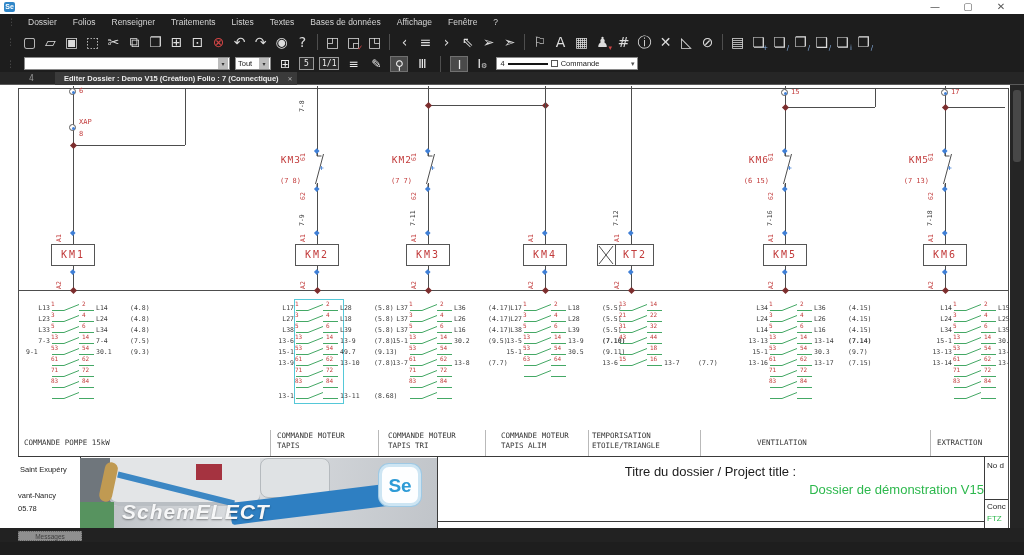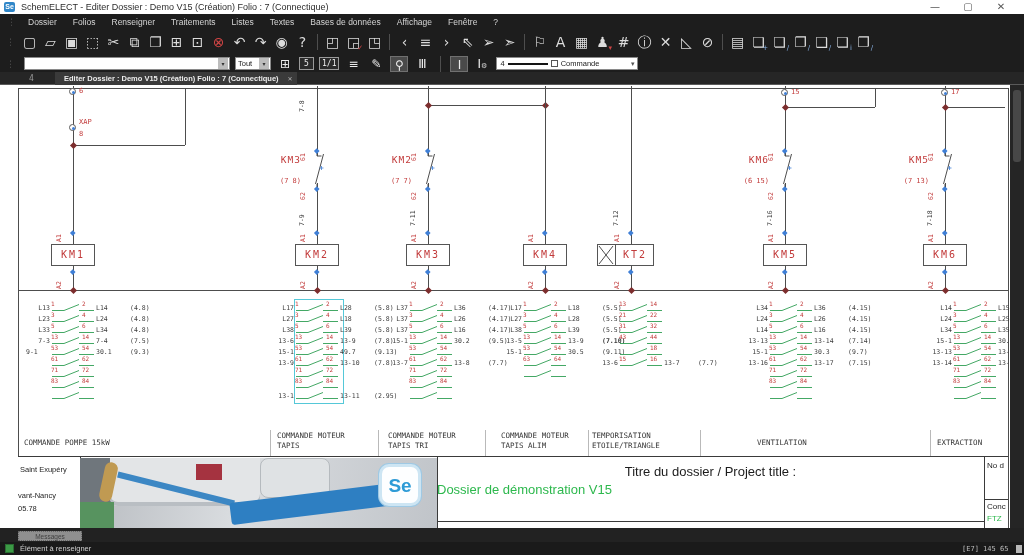--- a/index.html
+++ b/index.html
@@ -67,21 +67,21 @@
 
 
 .tblock{position:absolute;left:18px;top:371px;width:990px;height:72px;border-top:1px solid #3a3a3a;background:#fff}
 .tb-v{position:absolute;top:0;width:1px;height:72px;background:#3a3a3a}
 .tb-left-line{position:absolute;font:7.5px "Liberation Sans",sans-serif;color:#1d1d1d}
 .tb-photo{position:absolute;left:62px;top:1px;width:357px;height:70px;overflow:hidden;background:linear-gradient(100deg,#b6babf,#dadde0 45%,#c0c4c9)}
 .ph{position:absolute}
 .brand{position:absolute;left:42px;top:42px;font:italic bold 21px "Liberation Sans",sans-serif;color:#f6f7f8;text-shadow:0 1px 2px rgba(0,0,0,.4);letter-spacing:1px}
 .selogo{position:absolute;left:299px;top:6px;width:42px;height:42px;background:#fdfeff;border:3px solid #cde5f3;border-radius:10px;color:#2e9bd6;font:bold 19px/37px "Liberation Sans",sans-serif;text-align:center;box-shadow:0 0 0 1px #9fc9e4}
 .tb-label{position:absolute;left:419px;top:7px;width:547px;text-align:center;font:13px "Liberation Sans",sans-serif;color:#1c1c1c}
-.tb-value{position:absolute;left:419px;top:25px;width:547px;text-align:left;font:13px "Liberation Sans",sans-serif;color:#2db84d}
+.tb-value{position:absolute;left:419px;top:25px;width:547px;text-align:right;font:13px "Liberation Sans",sans-serif;color:#2db84d}
 .tb-hline{position:absolute;left:419px;top:64px;width:547px;height:1px;background:#3a3a3a}
 .tb-r{position:absolute;font:8px "Liberation Sans",sans-serif;color:#1d1d1d}
 .tb-r.green{color:#2db84d}
 .tb-rline{position:absolute;left:966px;top:42px;width:24px;height:1px;background:#3a3a3a}
 
 
 .msgbar{position:absolute;left:0;top:528px;width:1024px;height:14px;background:#222}
 .msgchip{position:absolute;left:18px;top:3px;width:64px;height:10px;background:#8f8f8f;color:#3f3f3f;font:6.5px/9px "Liberation Sans",sans-serif;text-align:center;border:1px dotted #666}
 .statusbar{position:absolute;left:0;top:542px;width:1024px;height:13px;background:#1a1a1a}
 .sind{position:absolute;left:5px;top:2px;width:9px;height:9px;background:#3c9a46;border:1px solid #2a6e32}
@@ -89,21 +89,20 @@
 .scoords{position:absolute;left:962px;top:3px;font:7px "DejaVu Sans Mono",monospace;color:#bdbdbd}
 .sgrip{position:absolute;left:1016px;top:3px;width:6px;height:8px;background:#b8b8b8}
 </style>
 </head>
 <body>
 
 <div class="app">
 
   <div class="titlebar">
     <span class="appicon">Se</span>
-    <span class="wtitle">SchemELECT - Editer  Dossier : Demo V15  (Création)  Folio : 7  (Connectique)</span>
     <span class="wc wc-min">—</span>
     <span class="wc wc-max">▢</span>
     <span class="wc wc-close">✕</span>
   </div>
 
   <div class="menubar" id="menubar">
       <span class="grip">⋮</span>
       <span class="menu-item">Dossier</span>
       <span class="menu-item">Folios</span>
       <span class="menu-item">Renseigner</span>
@@ -516,21 +515,21 @@
           </svg>
           <span class="mtn" style="left: 25px; top: 75px;">83</span>
           <span class="mtn" style="left: 56px; top: 75px;">84</span>
           <svg width="42" height="10" class="abs" style="left: 26px; top: 89px;">
             <line x1="0" y1="7.5" x2="12" y2="7.5" stroke="#2f9e54" stroke-width="0.9"></line>
             <line x1="12" y1="7.5" x2="27" y2="1.5" stroke="#2f9e54" stroke-width="0.9"></line>
             <line x1="27" y1="7.5" x2="42" y2="7.5" stroke="#2f9e54" stroke-width="0.9"></line>
           </svg>
           <span class="mlab" style="left: 0px; top: 90px; width: 24px; text-align: right;">13-1</span>
           <span class="mlab" style="left: 70px; top: 90px;">13-11</span>
-          <span class="mref" style="left: 104px; top: 90px;">(2.95)</span>
+          <span class="mref" style="left: 104px; top: 90px;">(8.68)</span>
         </div>
         <div class="abs" style="left: 384px; top: 217px; width: 150px; height: 105px;">
           <svg width="42" height="10" class="abs" style="left: 26px; top: 1px;">
             <line x1="0" y1="7.5" x2="12" y2="7.5" stroke="#2f9e54" stroke-width="0.9"></line>
             <line x1="12" y1="7.5" x2="27" y2="1.5" stroke="#2f9e54" stroke-width="0.9"></line>
             <line x1="27" y1="7.5" x2="42" y2="7.5" stroke="#2f9e54" stroke-width="0.9"></line>
           </svg>
           <span class="mtn" style="left: 25px; top: -2px;">1</span>
           <span class="mtn" style="left: 56px; top: -2px;">2</span>
           <span class="mlab" style="left: 0px; top: 2px; width: 24px; text-align: right;">L37</span>
@@ -746,21 +745,21 @@
           <span class="mref" style="left: 104px; top: 24px;">(4.15)</span>
           <svg width="42" height="10" class="abs" style="left: 26px; top: 34px;">
             <line x1="0" y1="7.5" x2="12" y2="7.5" stroke="#2f9e54" stroke-width="0.9"></line>
             <line x1="12" y1="7.5" x2="27" y2="1.5" stroke="#2f9e54" stroke-width="0.9"></line>
             <line x1="27" y1="7.5" x2="42" y2="7.5" stroke="#2f9e54" stroke-width="0.9"></line>
           </svg>
           <span class="mtn" style="left: 25px; top: 31px;">13</span>
           <span class="mtn" style="left: 56px; top: 31px;">14</span>
           <span class="mlab" style="left: 0px; top: 35px; width: 24px; text-align: right;">13-13</span>
           <span class="mlab" style="left: 70px; top: 35px;">13-14</span>
-          <span class="mref" style="left: 104px; top: 35px;">(7.14)</span>
+          <span class="mref" style="left: 104px; top: 35px; font-weight: bold;">(7.14)</span>
           <svg width="42" height="10" class="abs" style="left: 26px; top: 45px;">
             <line x1="0" y1="7.5" x2="12" y2="7.5" stroke="#2f9e54" stroke-width="0.9"></line>
             <line x1="12" y1="7.5" x2="27" y2="1.5" stroke="#2f9e54" stroke-width="0.9"></line>
             <line x1="27" y1="7.5" x2="42" y2="7.5" stroke="#2f9e54" stroke-width="0.9"></line>
           </svg>
           <span class="mtn" style="left: 25px; top: 42px;">53</span>
           <span class="mtn" style="left: 56px; top: 42px;">54</span>
           <span class="mlab" style="left: 0px; top: 46px; width: 24px; text-align: right;">15-1</span>
           <span class="mlab" style="left: 70px; top: 46px;">30.3</span>
           <span class="mref" style="left: 104px; top: 46px;">(9.7)</span>
@@ -891,39 +890,34 @@
       <span class="tb-left-line" style="left:0;top:47px">05.78</span>
       <div class="tb-photo">
         <div class="ph" style="left:0;top:0;width:34px;height:70px;background:#6f767c"></div>
         <div class="ph" style="left:30px;top:0;width:150px;height:48px;background:#e3e5e7;border-radius:0 0 8px 8px;box-shadow:inset 0 -4px 0 #b9bec3"></div>
         <div class="ph" style="left:180px;top:0;width:70px;height:40px;background:#dfe2e4;border-radius:8px;border:1px solid #b5babe"></div>
         <div class="ph" style="left:22px;top:4px;width:13px;height:40px;background:#c09a52;border-radius:7px;transform:rotate(12deg)"></div>
         <div class="ph" style="left:116px;top:6px;width:26px;height:16px;background:#a53340"></div>
         <div class="ph" style="left:36px;top:28px;width:120px;height:6px;background:#3c87c4;transform:rotate(14deg)"></div>
         <div class="ph" style="left:150px;top:34px;width:182px;height:22px;background:#2e7fc2;transform:rotate(-7deg);border-radius:3px"></div>
         <div class="ph" style="left:0;top:44px;width:34px;height:26px;background:#57935f"></div>
+        <span class="brand">SchemELECT</span>
         <span class="selogo">Se</span>
       </div>
       <div class="tb-label">Titre du dossier / Project title :</div>
       <div class="tb-value">Dossier de démonstration V15</div>
       <div class="tb-hline"></div>
       <span class="tb-r" style="left:969px;top:4px">No d</span>
       <div class="tb-rline"></div>
       <span class="tb-r" style="left:969px;top:45px">Conc</span>
       <span class="tb-r green" style="left:969px;top:57px">FTZ</span>
     </div>
   </div>
 
   <div class="rsidebar">
     <div class="thumb"></div>
   </div>
 
   <div class="msgbar">
     <span class="msgchip">Messages</span>
   </div>
 
-  <div class="statusbar">
-    <span class="sind"></span>
-    <span class="smsg">Élément à renseigner</span>
-    <span class="scoords">[E7]  145  65</span>
-    <span class="sgrip"></span>
-  </div>
 </div>
 
 </body></html>

